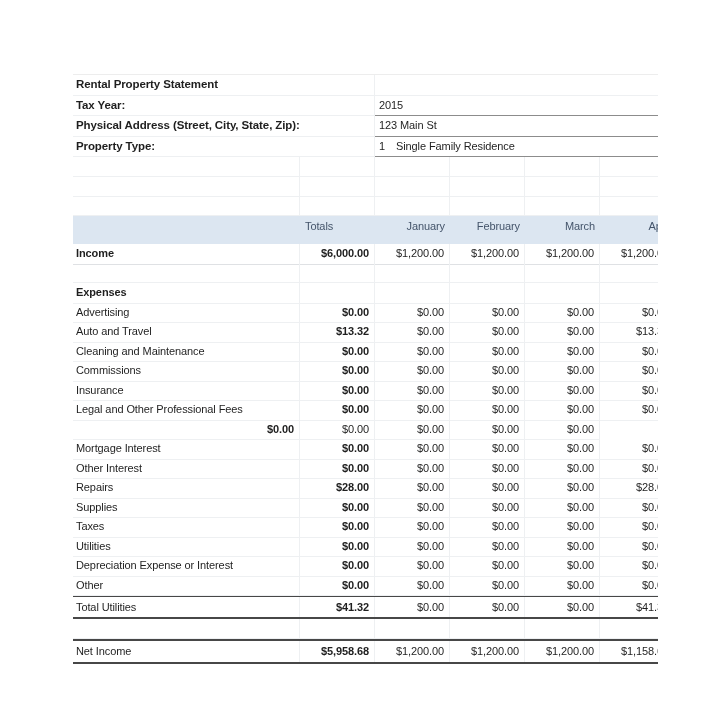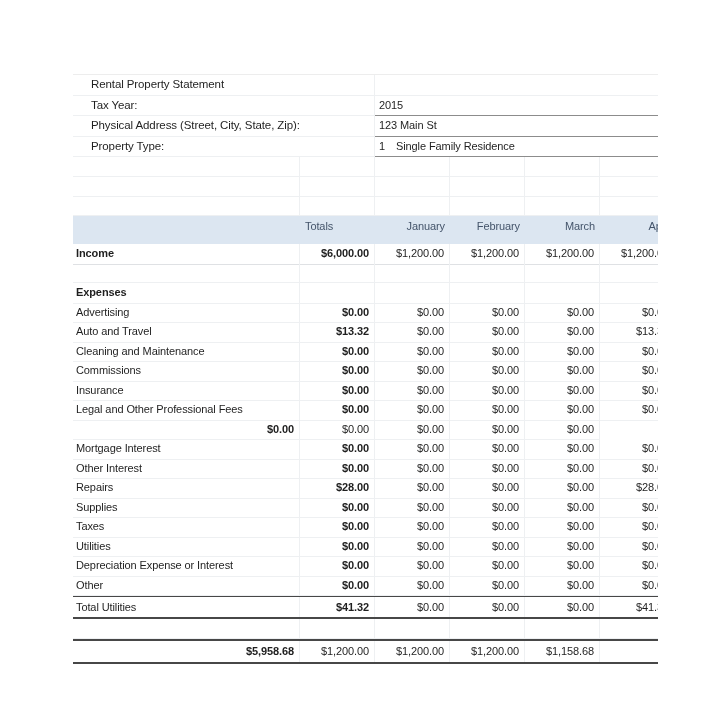--- a/index.html
+++ b/index.html
@@ -21,26 +21,25 @@
   
   .toprow{
     display:grid;
     grid-template-columns:302px 300px;
     width:602px;
     height:19.5px;
     line-height:19.5px;
     border-bottom:1px solid #eef0f2;
   }
   .toprow .lbl{
-    font-weight:normal;
+    font-weight:bold;
     font-size:11.5px;
     padding-left:3px;
     border-right:1px solid #eef0f2;
     white-space:nowrap;
-    margin-left:15px;
   }
   .toprow .val{
     font-size:11px;
     padding-left:4px;
     white-space:nowrap;
   }
   .toprow.field .val{border-bottom:1px solid #8c8c8c;}
   .val .code{display:inline-block;min-width:8px;margin-right:9px;}
   
   .grid6{
@@ -326,20 +325,21 @@
     <div class="row blank2">
       <div class="c label"></div>
         <div class="c num"></div>
         <div class="c num"></div>
         <div class="c num"></div>
         <div class="c num"></div>
         <div class="c num"></div>
     </div>
 
     <div class="row net">
+      <div class="c label">Net Income</div>
       <div class="c num bold">$5,958.68</div>
       <div class="c num">$1,200.00</div>
       <div class="c num">$1,200.00</div>
       <div class="c num">$1,200.00</div>
       <div class="c num">$1,158.68</div>
     </div>
 
   </div>
 </div>
 

